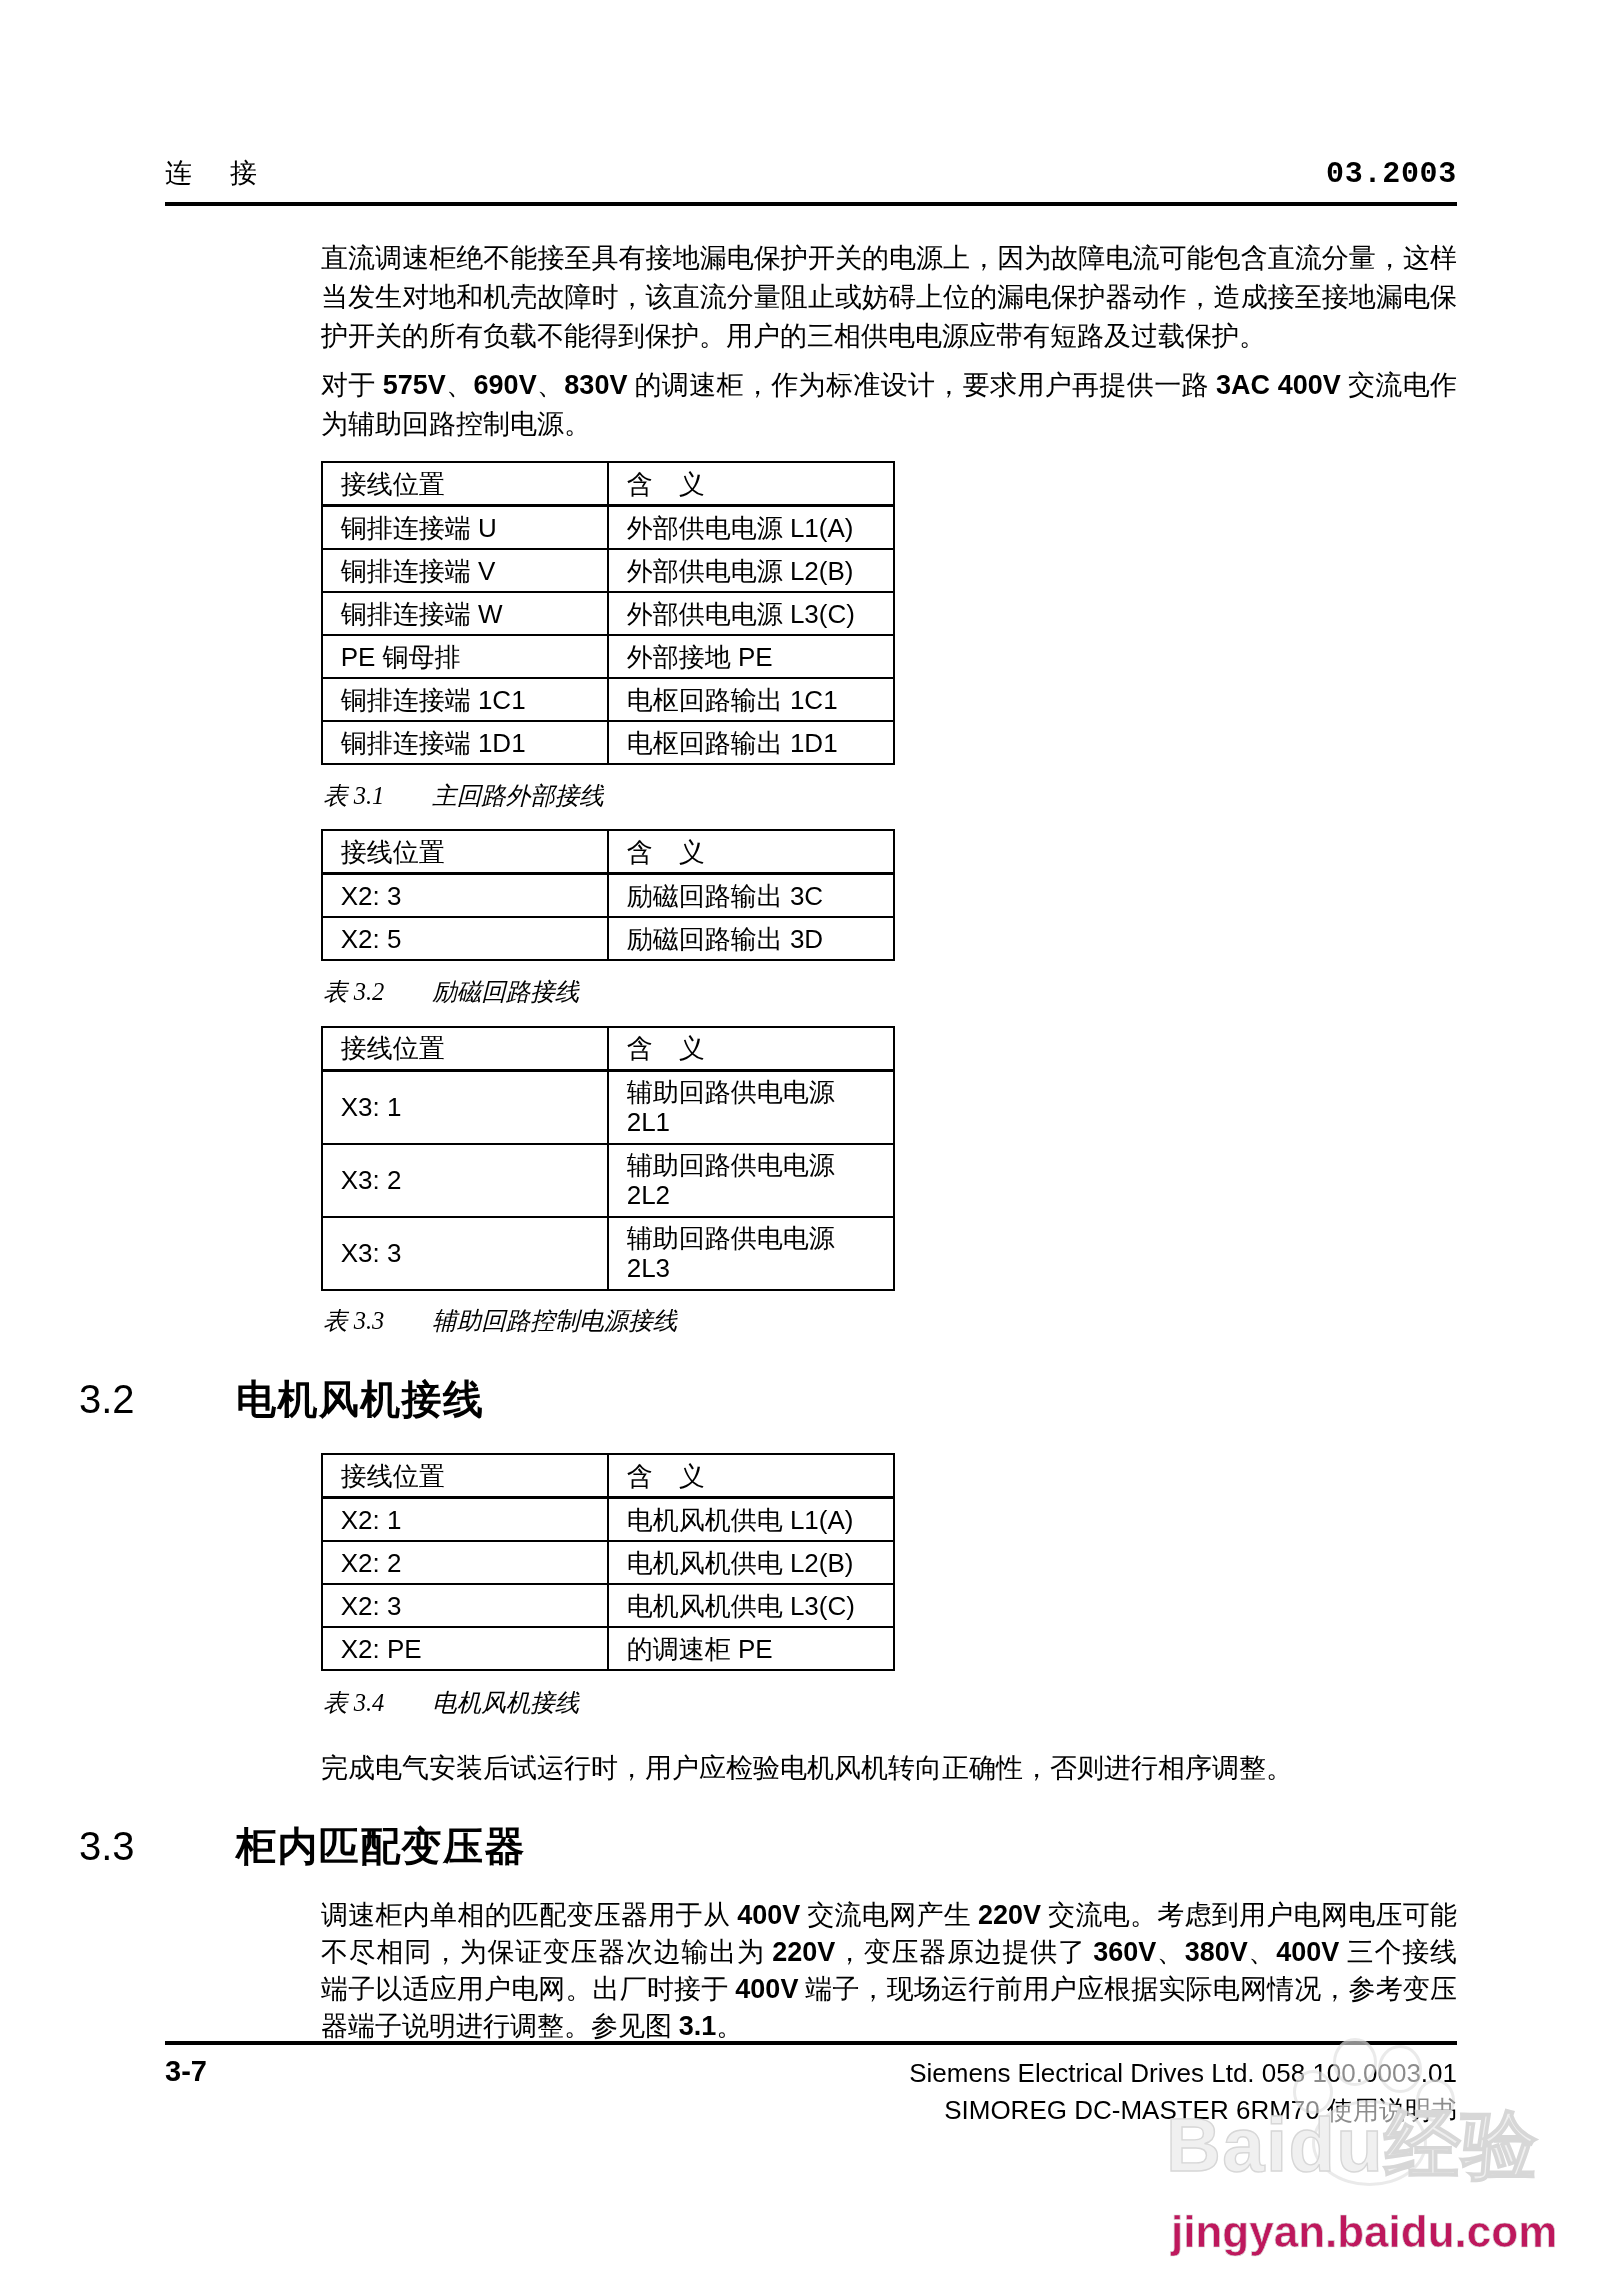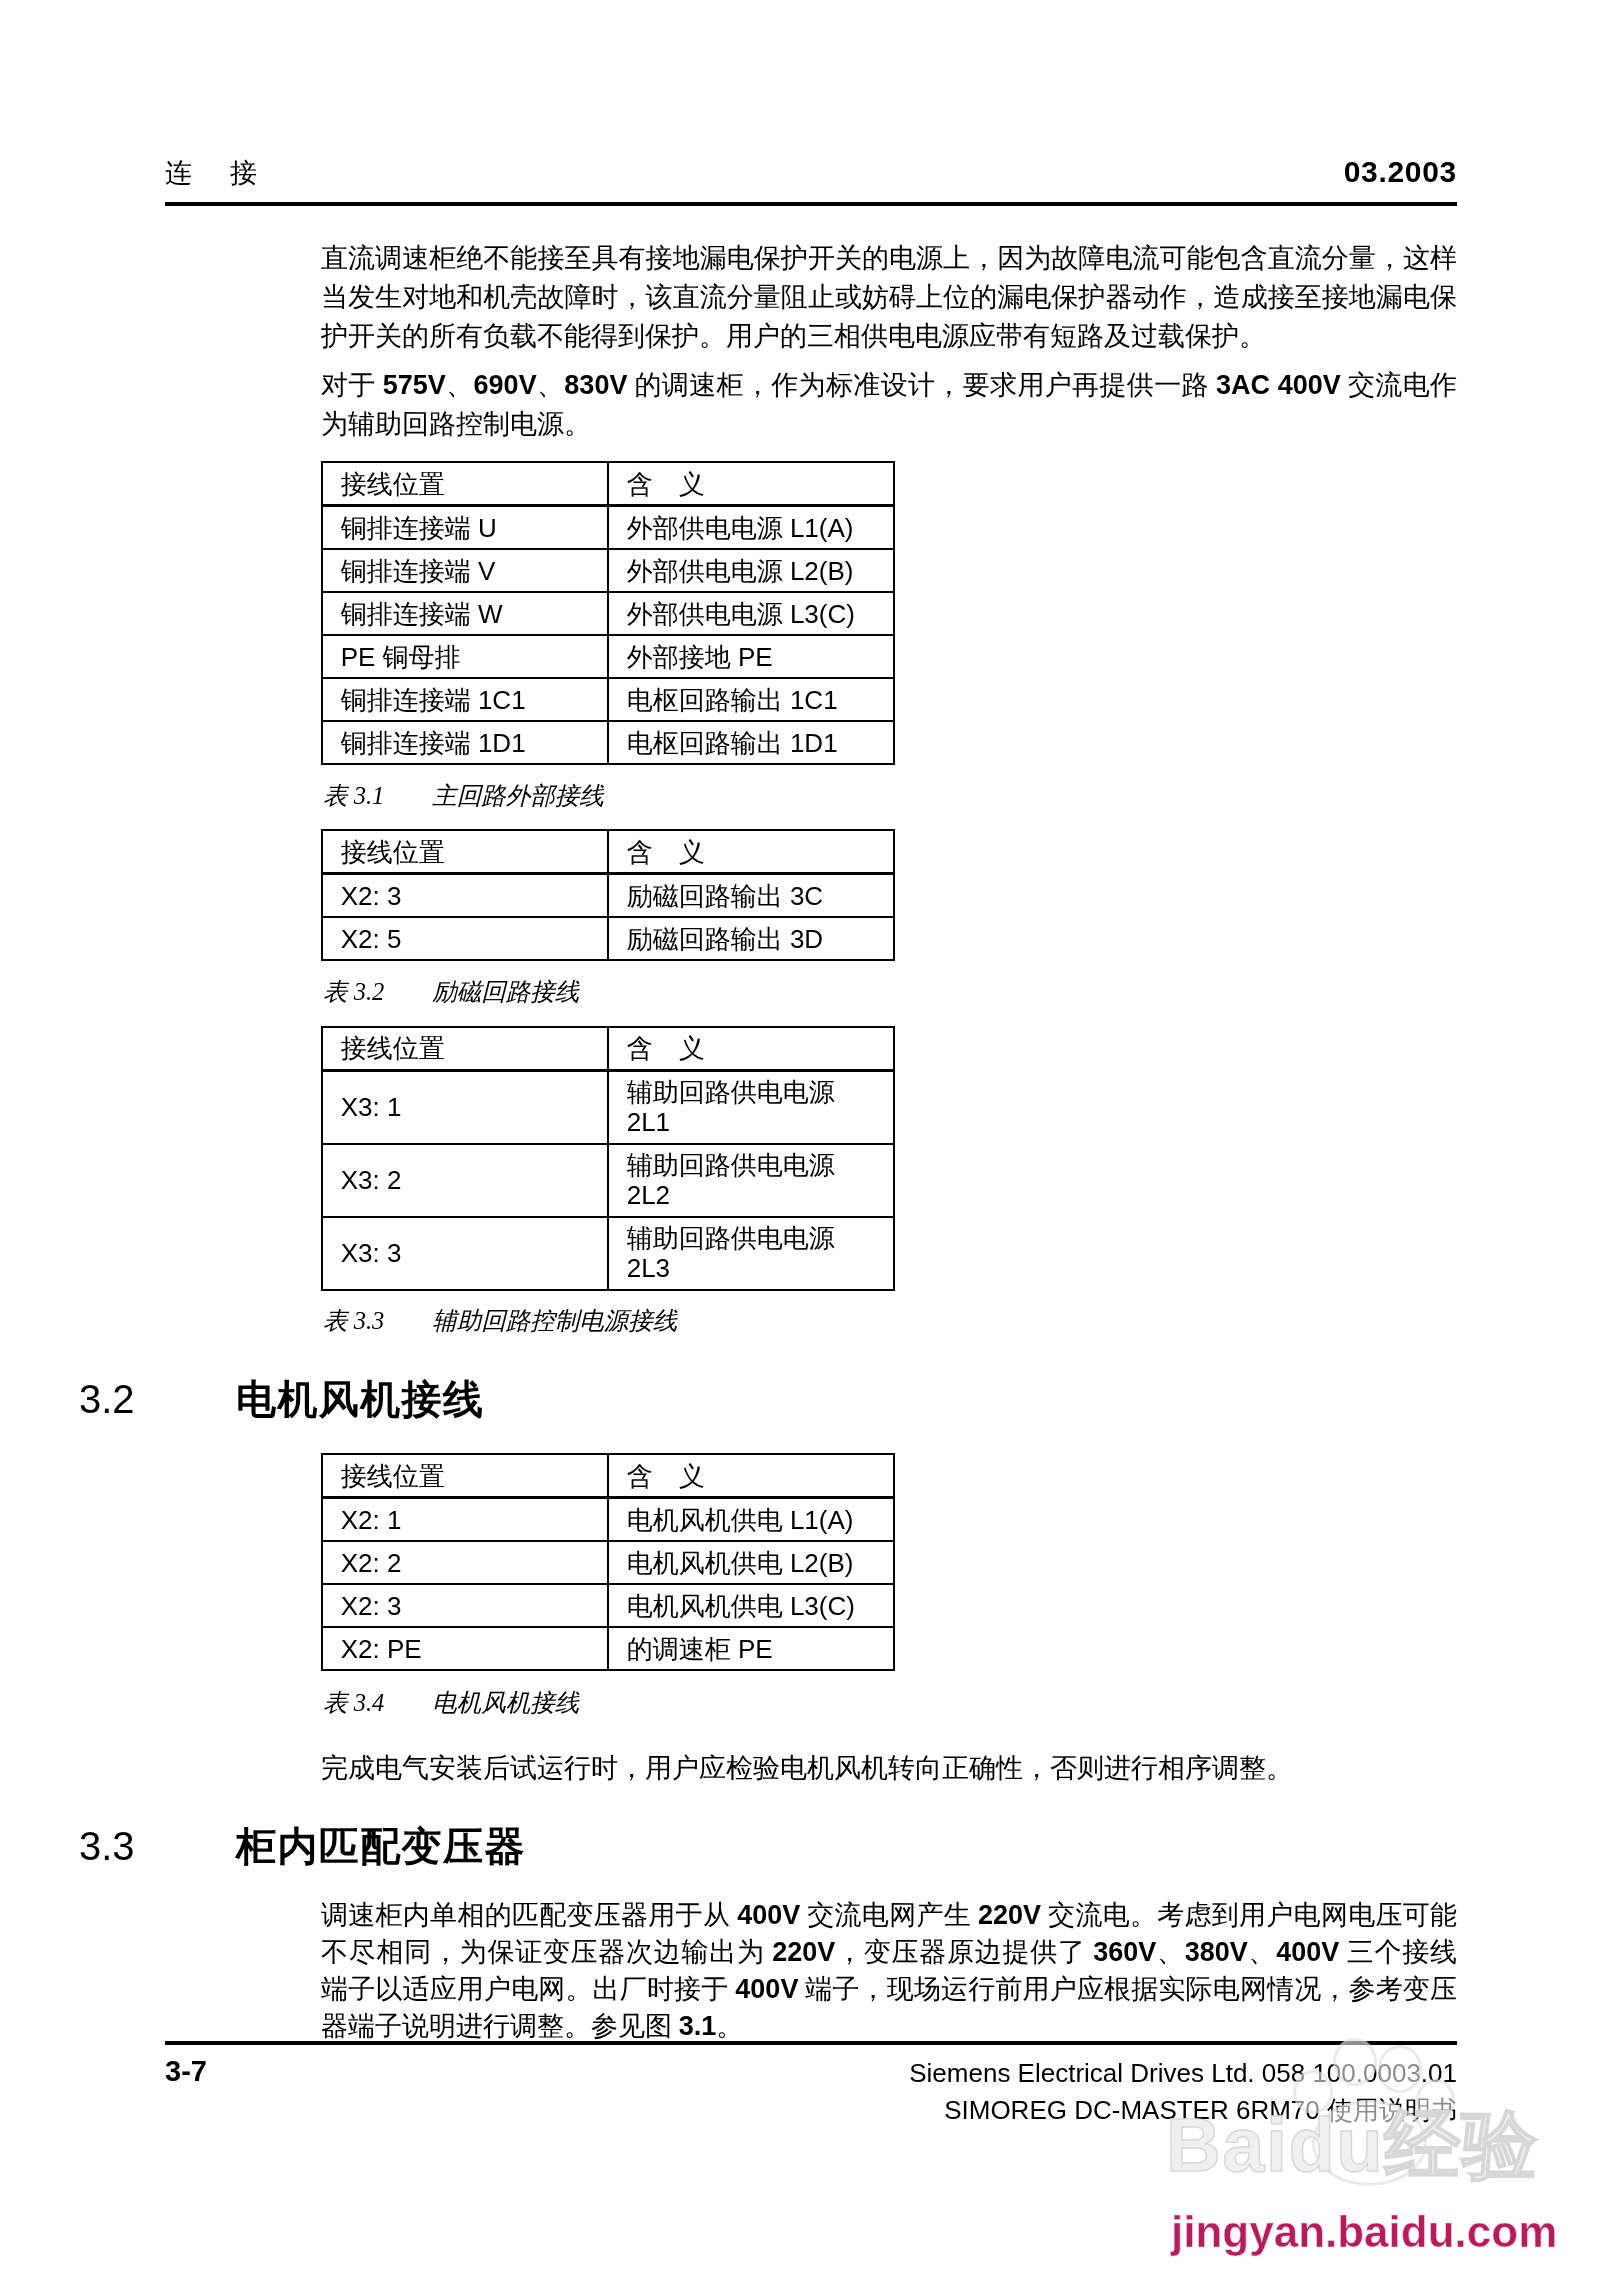--- a/index.html
+++ b/index.html
@@ -4,21 +4,21 @@
 <style>
   html,body { margin:0; padding:0; background:#ffffff; }
   .page {
     position:relative; width:1586px; height:2295px; margin:0 auto;
     background:#ffffff; color:#000; overflow:hidden;
     font-family:"Liberation Serif", serif;
   }
   
   .header-row { display:flex; justify-content:space-between; align-items:baseline; margin:155px 147px 0 147px; }
   .header-left { font-size:27px; letter-spacing:5.5px; }
-  .header-right { font-family:Liberation Sans, sans-serif; font-weight:bold; font-size:30px; letter-spacing:0.7px;margin-left:20px; }
+  .header-right { font-family:Liberation Mono, monospace; font-weight:bold; font-size:30px; letter-spacing:0.7px;margin-left:20px; }
   .rule { border-top:4.1px solid #000; margin:11px 147px 0 147px; height:0; }
   
   .para { margin:33px 147px 0 303px; font-size:27px; line-height:39px; text-align:justify; }
   .para.tight { margin-top:9.5px; }
   .para.after-table { margin-top:30px; }
   .para.transformer { margin-top:27px; line-height:37px; }
   .num { font-family:"Liberation Sans",sans-serif; font-weight:bold; }
   
   .doc-table { margin:17.7px 0 0 303px; border-collapse:collapse; width:574px;
                font-family:"Liberation Sans",sans-serif; border:2.7px solid #000; }

